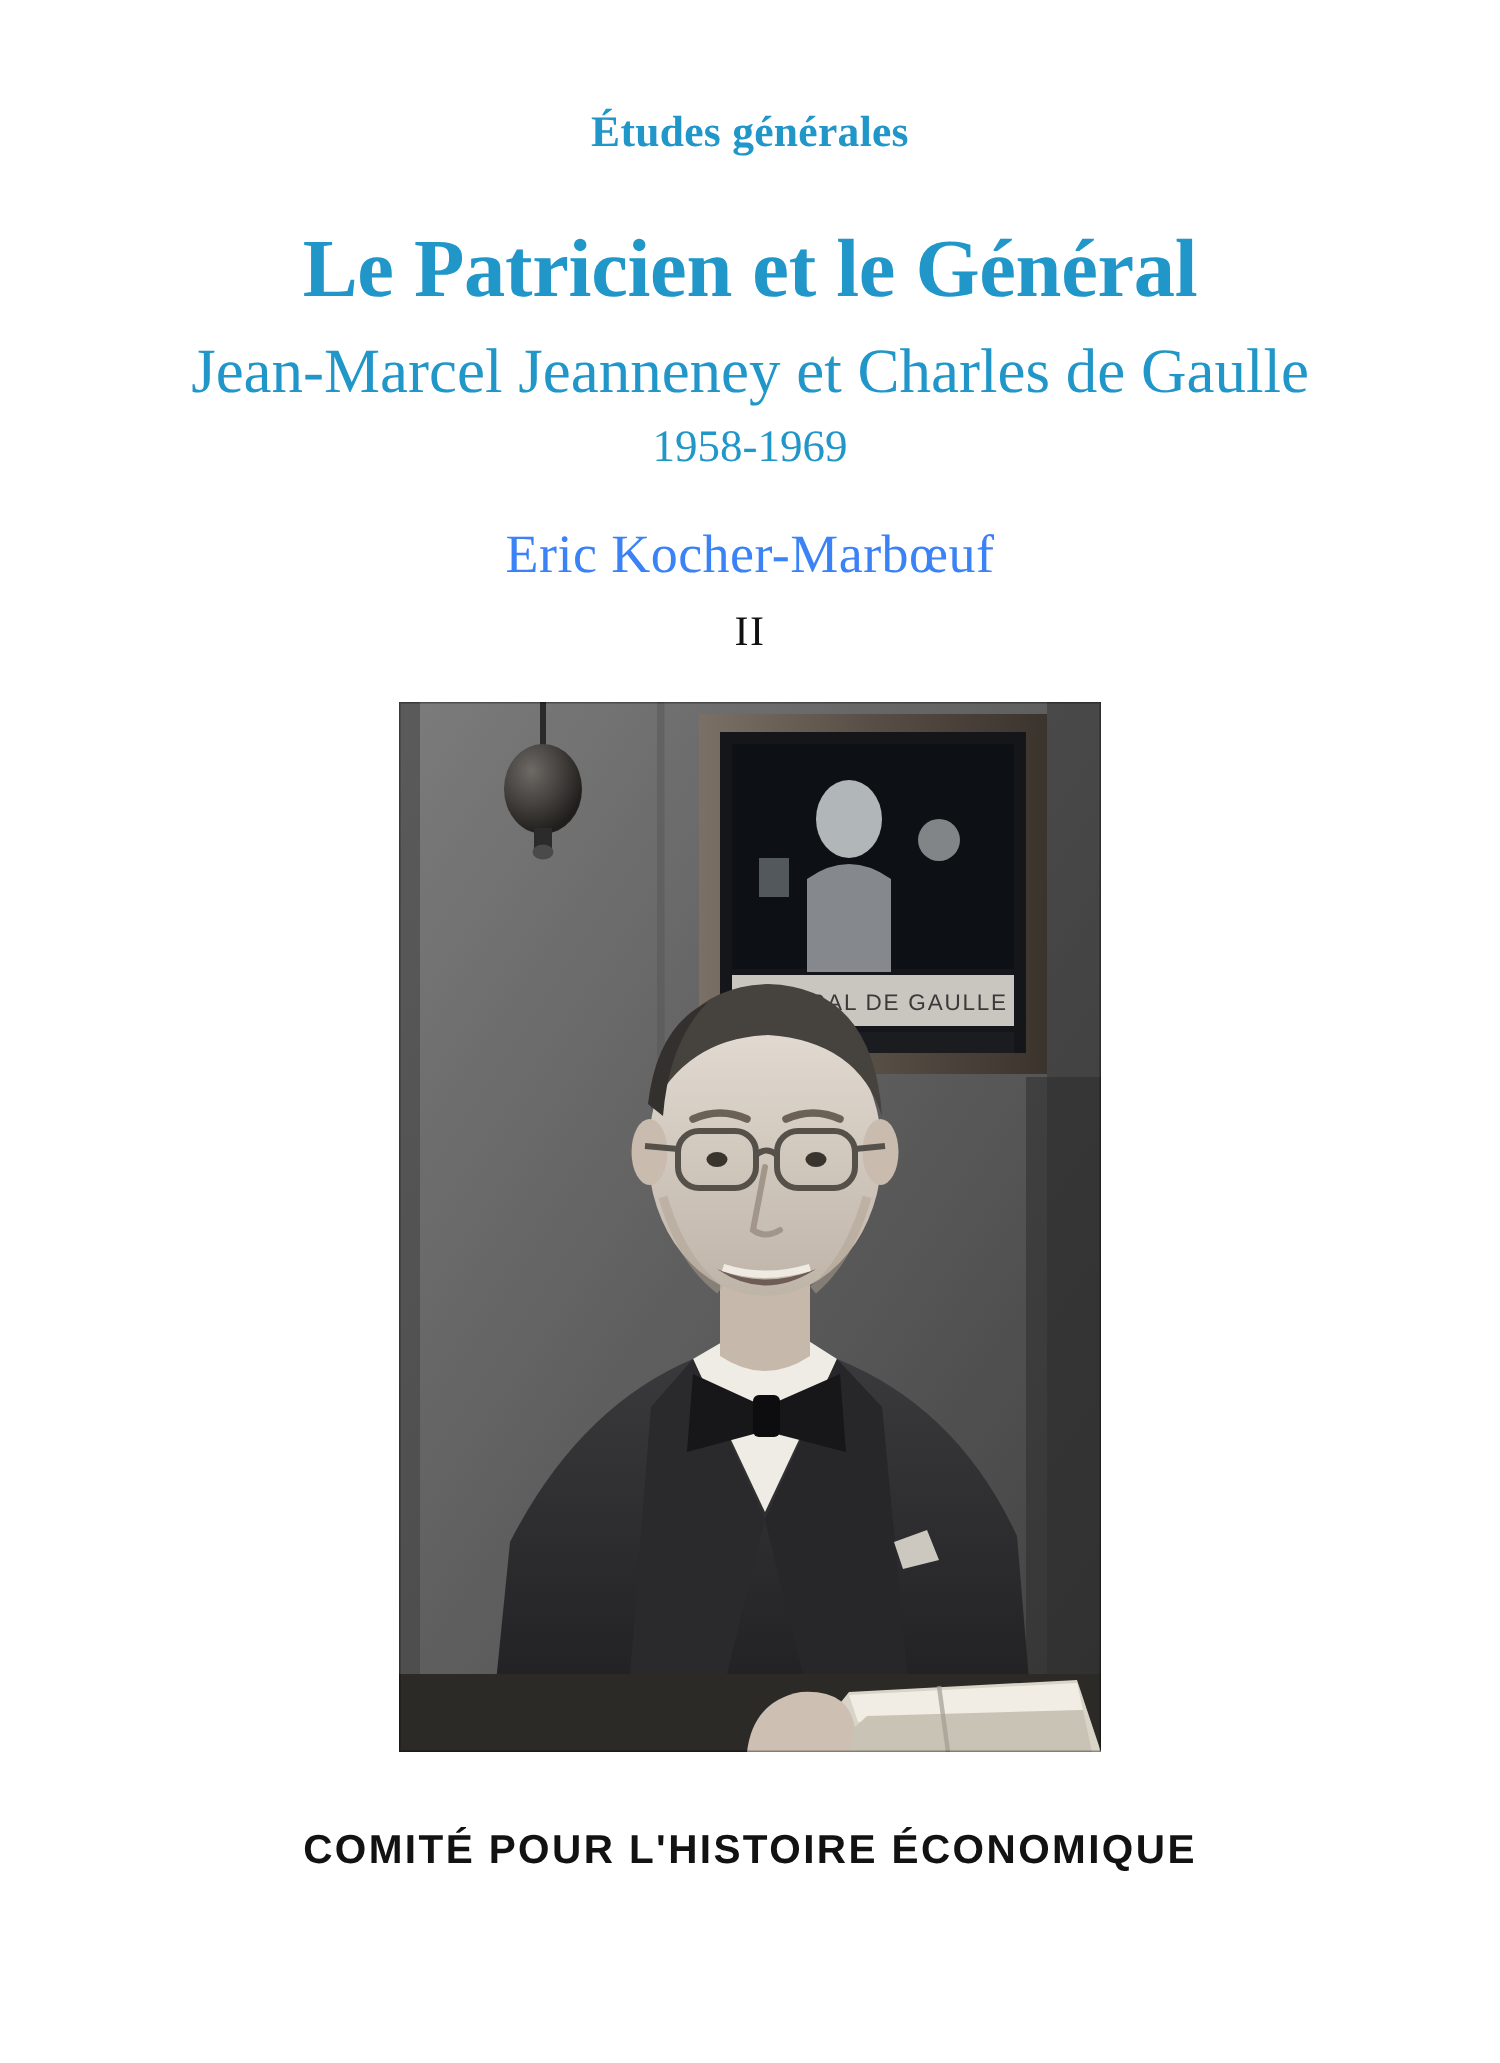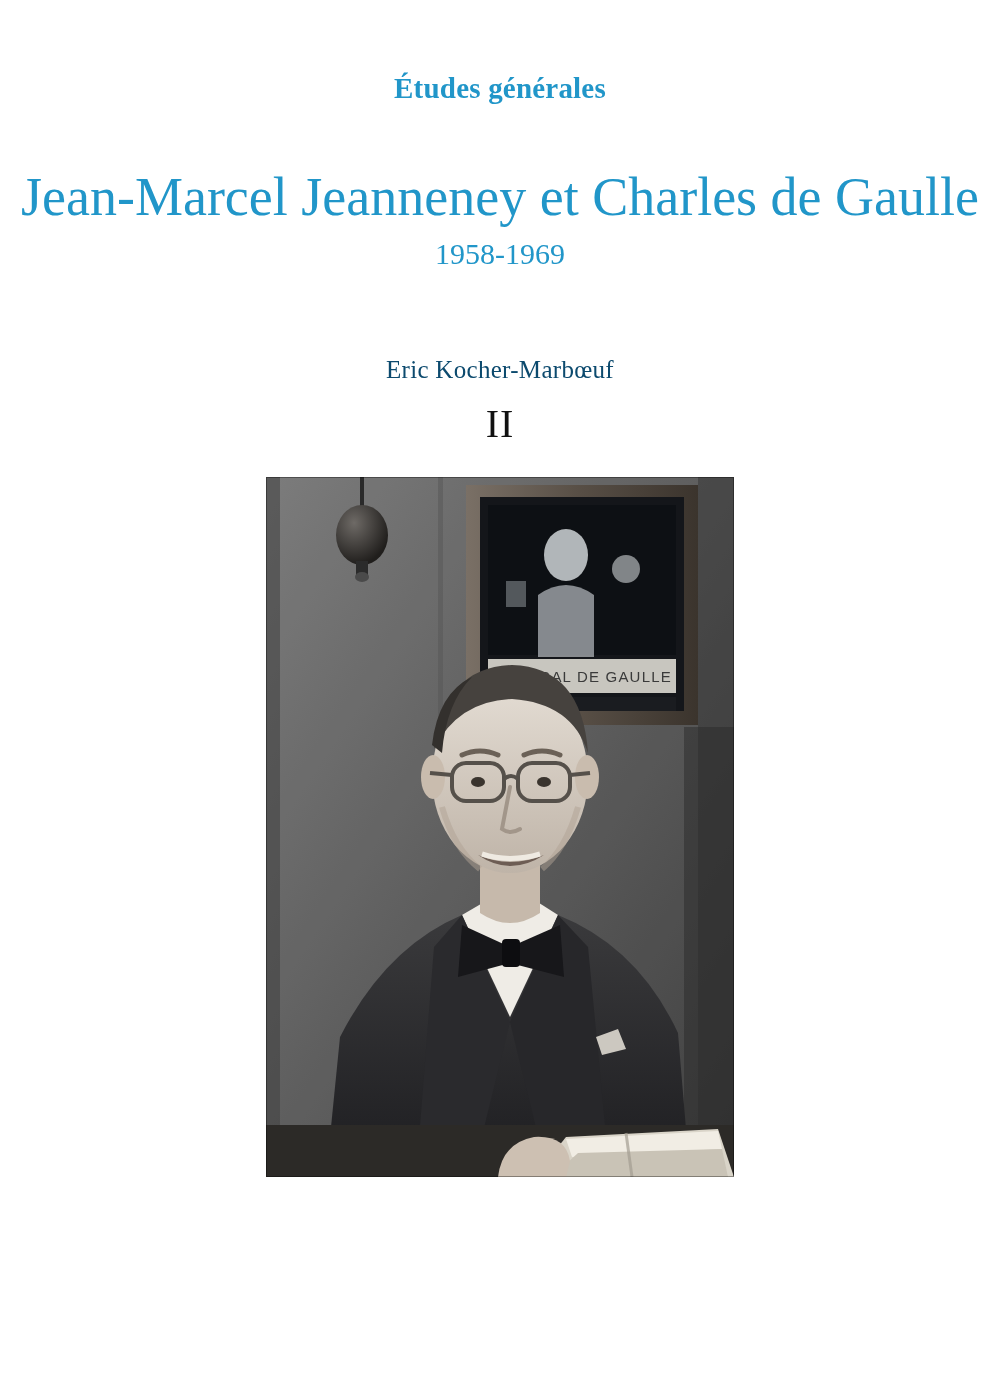--- a/index.html
+++ b/index.html
@@ -38,43 +38,43 @@
   }
   .title-main {
     font-family: "Liberation Serif", serif;
     font-size: 55px;
     font-weight: bold;
     line-height: 1.08;
     letter-spacing: -0.2px;
   }
   .title-sub {
     font-family: "Liberation Serif", serif;
-    font-size: 54px;
+    font-size: 42px;
     font-weight: normal;
     line-height: 1.28;
     margin-top: 14px;
   }
   .title-years {
     font-family: "Liberation Serif", serif;
     font-size: 30px;
     font-weight: normal;
     line-height: 1.2;
     margin-top: 4px;
   }
   .author {
-    margin-top: 84px;
-    font-family: "Liberation Serif", serif;
-    font-size: 25px;
-    color: #0c4a6e;
+    margin-top: 32px;
+    font-family: "Liberation Serif", serif;
+    font-size: 36px;
+    color: #3b82f6;
     letter-spacing: 0.3px;
   }
   .volume {
     margin-top: 16px;
     font-family: "Liberation Serif", serif;
-    font-size: 40px;
+    font-size: 28px;
     color: #111111;
     letter-spacing: 1px;
   }
   .photo-frame {
     margin-top: 30px;
     width: 468px;
     height: 700px;
     overflow: hidden;
     position: relative;
     background: #6f6f6f;
@@ -100,20 +100,21 @@
   .publisher div { white-space: nowrap; }
 </style>
 </head>
 <body>
 
 <div class="cover">
 
   <div class="series-line">Études générales</div>
 
   <div class="title-block">
+    <div class="title-main">Le Patricien et le Général</div>
     <div class="title-sub">Jean-Marcel Jeanneney et Charles de Gaulle</div>
     <div class="title-years">1958-1969</div>
   </div>
 
   <div class="author">Eric Kocher-Marbœuf</div>
 
   <div class="volume">II</div>
 
   <div class="photo-frame">
     <svg viewBox="0 0 468 700" preserveAspectRatio="xMidYMid slice">
@@ -228,15 +229,16 @@
         <path d="M360 656 L366 700" stroke="#a49e92" stroke-width="3" opacity="0.7"></path>
       </g>
 
       <path d="M232 700 Q236 666 268 660 Q300 658 304 684 L300 700 Z" fill="#cdc0b2"></path>
 
       <rect x="0" y="0" width="468" height="700" fill="none" stroke="#000000" stroke-width="2" opacity="0.35"></rect>
     </svg>
   </div>
 
   <div class="publisher">
+    <div>COMITÉ POUR L'HISTOIRE ÉCONOMIQUE</div>
   </div>
 
 </div>
 
 </body></html>

